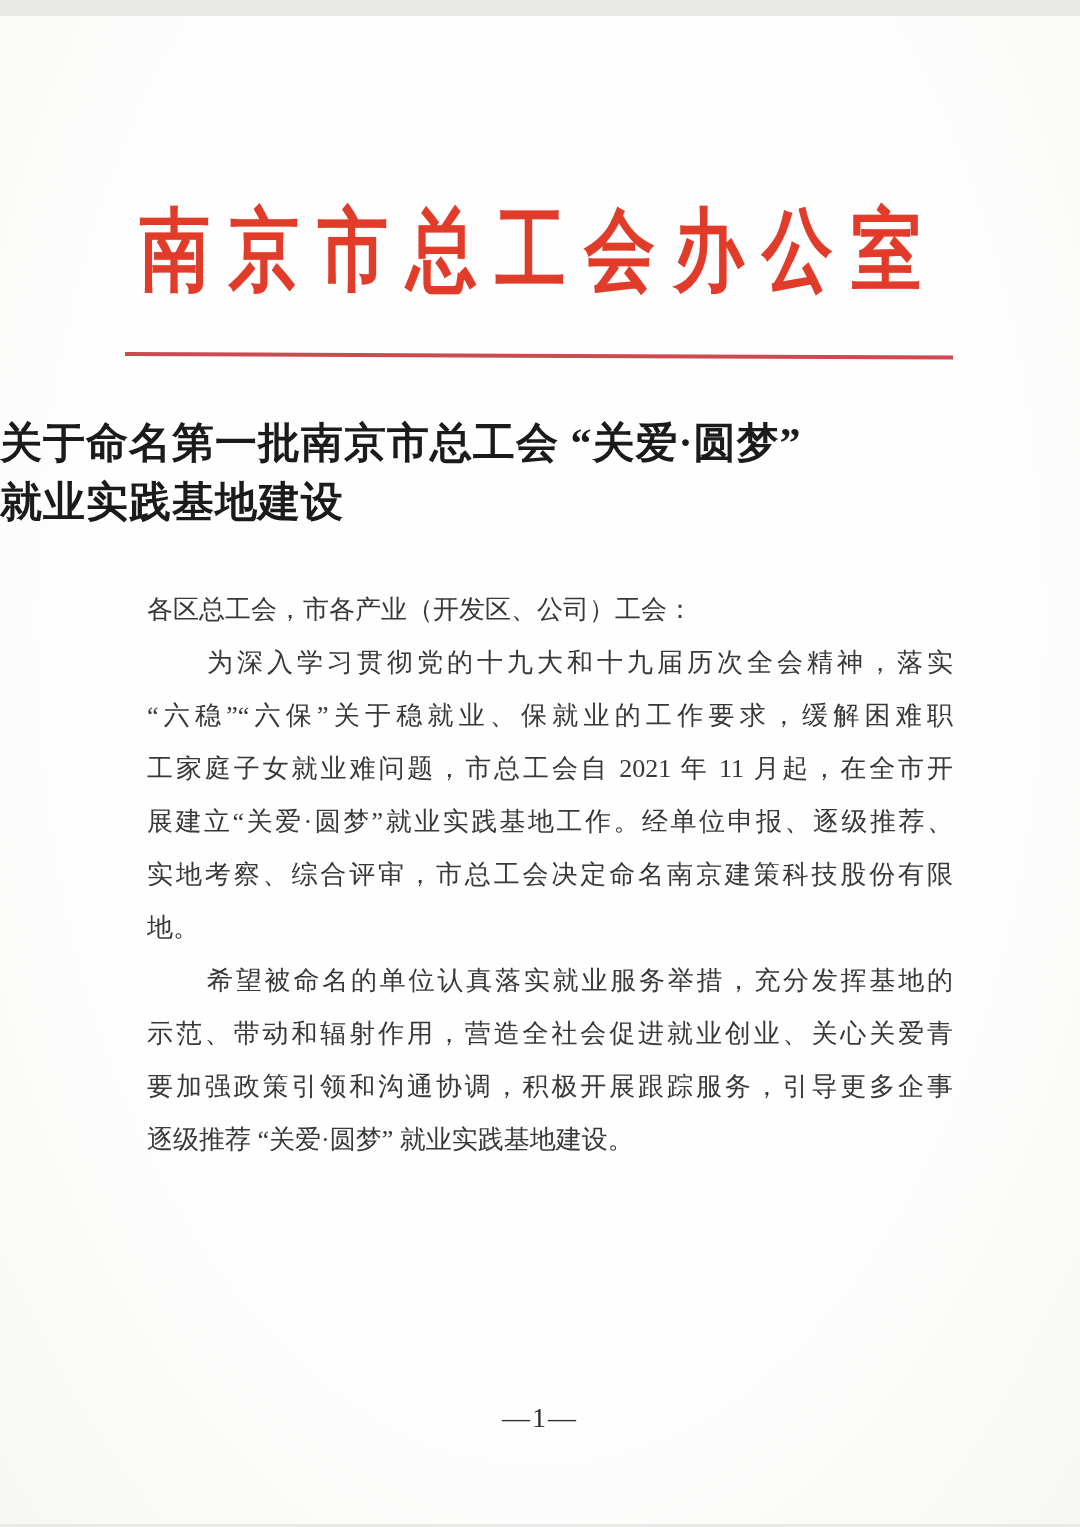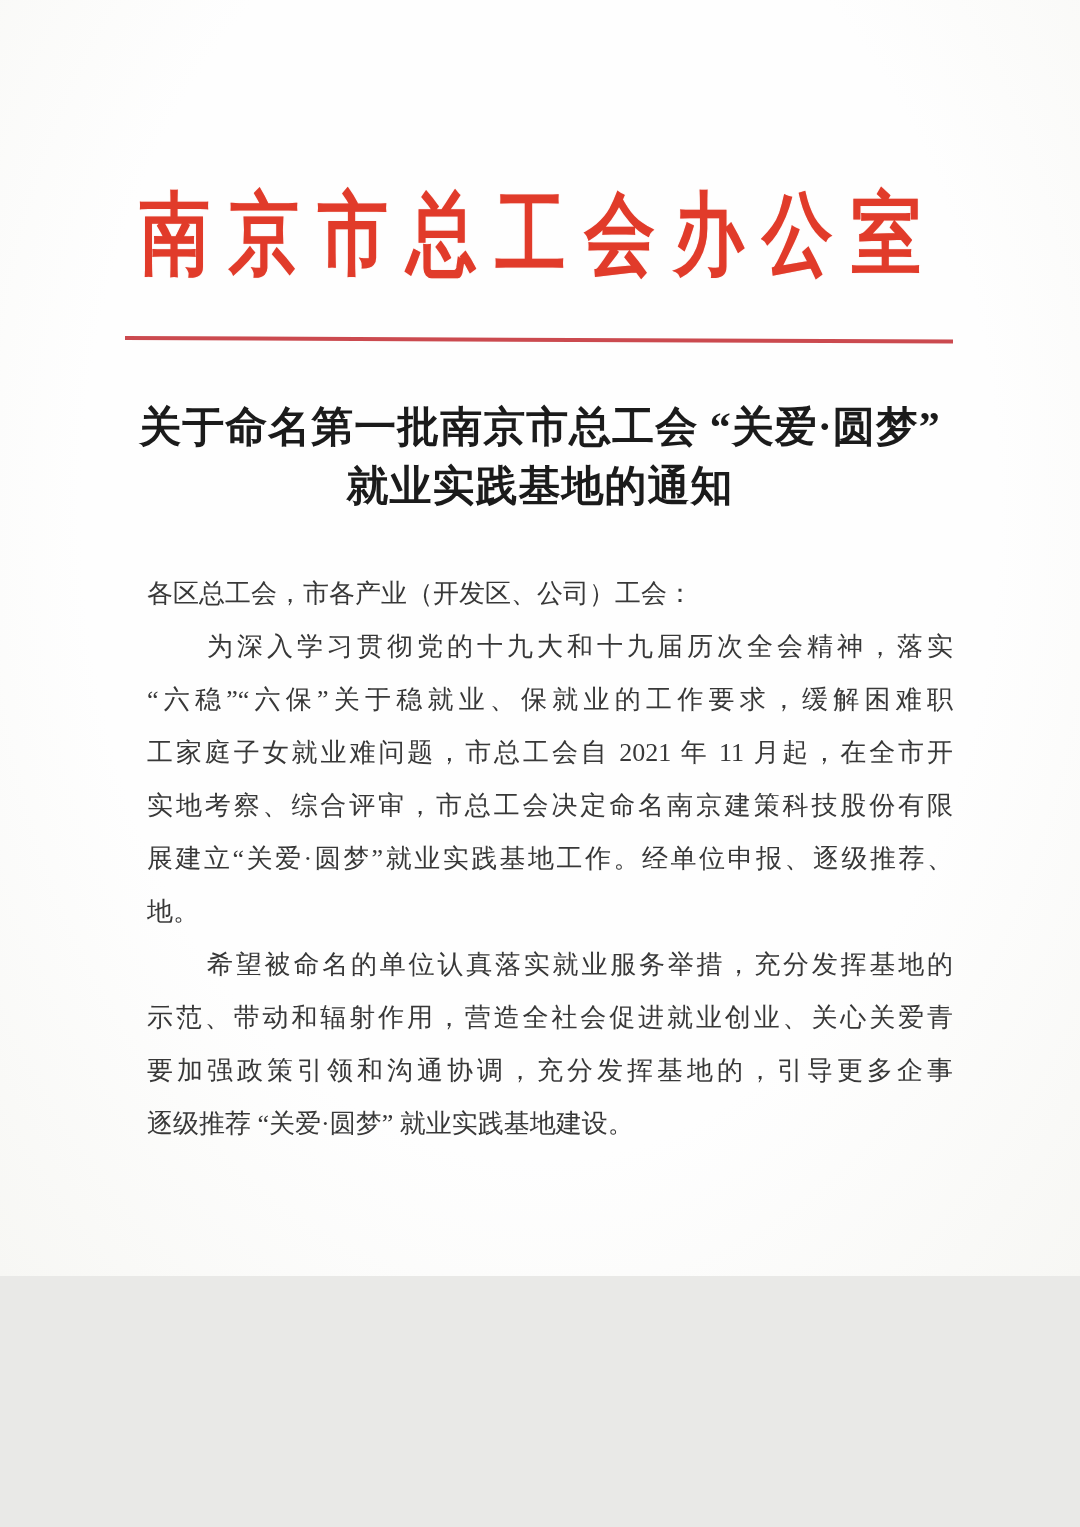--- a/index.html
+++ b/index.html
@@ -4,22 +4,22 @@
 <style>
   html, body {
     margin: 0;
     padding: 0;
     background: #e9e9e7;
     font-family: "Liberation Serif", "DejaVu Serif", serif;
   }
   .page {
     position: relative;
     width: 1080px;
-    height: 1276px;
-    margin: 0 auto;
+    height: 1508px;
+    margin: 16px auto;
     background: #fdfdfc;
     background-image: radial-gradient(ellipse at 50% 40%, #fefefe 60%, #f7f7f4 100%);
     overflow: hidden;
     color: #3c3c3c;
   }
   
   .letterhead {
     position: absolute;
     top: 190px;
     left: 0;
@@ -47,21 +47,20 @@
     background: #cb4a4f;
     transform: rotate(0.25deg);
     transform-origin: left center;
   }
   
   .doc-title {
     position: absolute;
     top: 398px;
     left: 0;
     width: 100%;
-    text-align: center;
     font-size: 42px;
     line-height: 59px;
     font-weight: bold;
     color: #1b1b1b;
     letter-spacing: 1px;
   }
   
   .body-text {
     position: absolute;
     top: 567px;
@@ -102,32 +101,32 @@
 <div class="page">
 
   <div class="letterhead">
     <span class="squeeze">南京市总工会办公室</span>
   </div>
 
   <div class="red-rule"></div>
 
   <div class="doc-title">
     <div>关于命名第一批南京市总工会 “关爱·圆梦”</div>
-    <div>就业实践基地的通知</div>
+    <div>就业实践基地建设</div>
   </div>
 
   <div class="body-text">
     <div class="line">各区总工会，市各产业（开发区、公司）工会：</div>
     <div class="line fill indent">为深入学习贯彻党的十九大和十九届历次全会精神，落实</div>
     <div class="line fill">“六稳”“六保”关于稳就业、保就业的工作要求，缓解困难职</div>
     <div class="line fill">工家庭子女就业难问题，市总工会自 2021 年 11 月起，在全市开</div>
+    <div class="line fill">展建立“关爱·圆梦”就业实践基地工作。经单位申报、逐级推荐、</div>
     <div class="line fill">实地考察、综合评审，市总工会决定命名南京建策科技股份有限</div>
-    <div class="line fill">展建立“关爱·圆梦”就业实践基地工作。经单位申报、逐级推荐、</div>
     <div class="line">地。</div>
     <div class="line fill indent">希望被命名的单位认真落实就业服务举措，充分发挥基地的</div>
     <div class="line fill">示范、带动和辐射作用，营造全社会促进就业创业、关心关爱青</div>
-    <div class="line fill">要加强政策引领和沟通协调，充分发挥基地的，引导更多企事</div>
+    <div class="line fill">要加强政策引领和沟通协调，积极开展跟踪服务，引导更多企事</div>
     <div class="line">逐级推荐 “关爱·圆梦” 就业实践基地建设。</div>
   </div>
 
   <div class="page-number">—1—</div>
 
 </div>
 
 </body></html>

